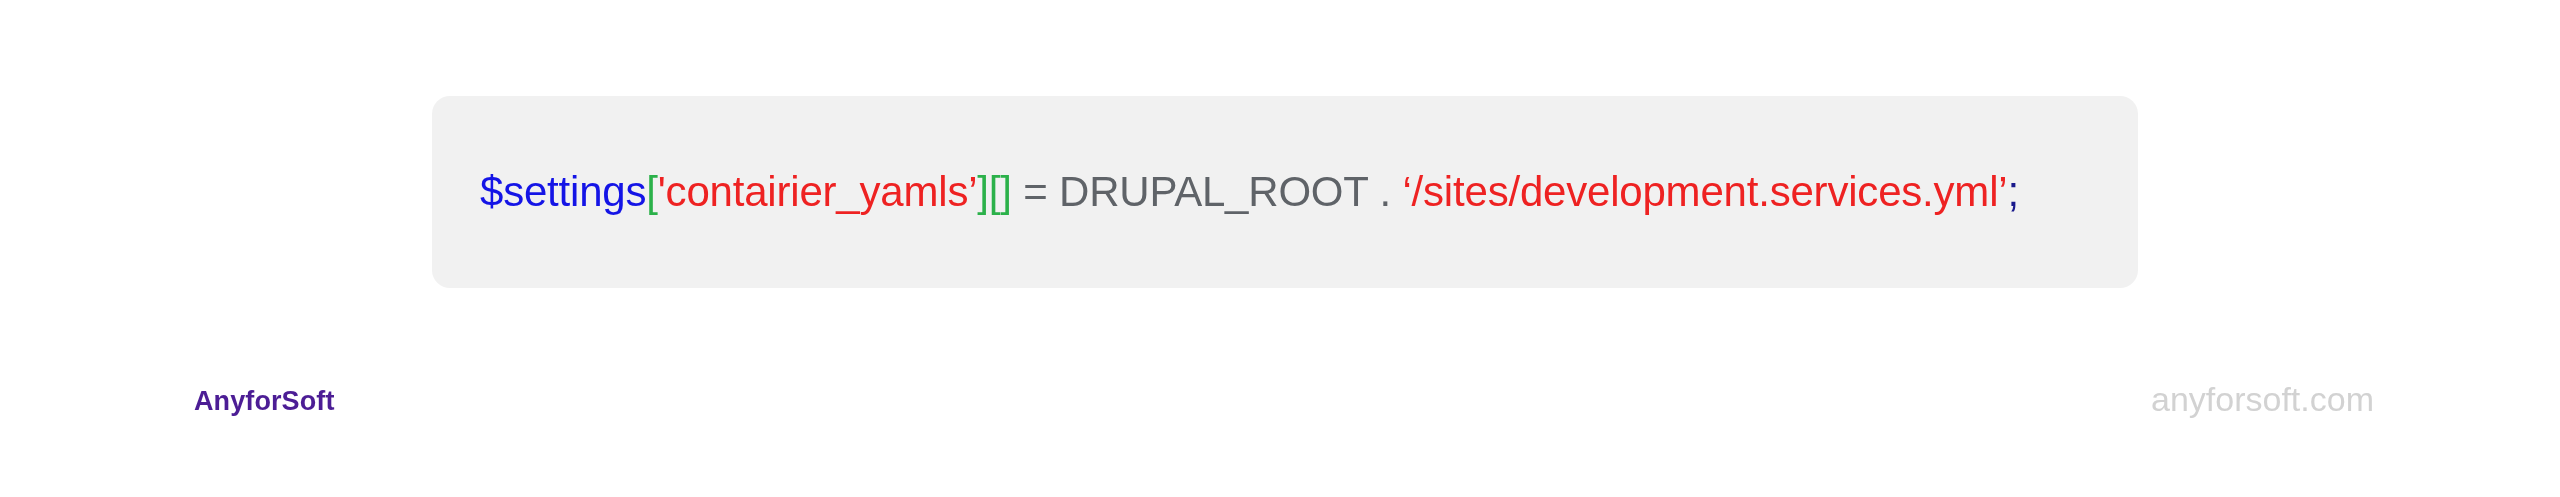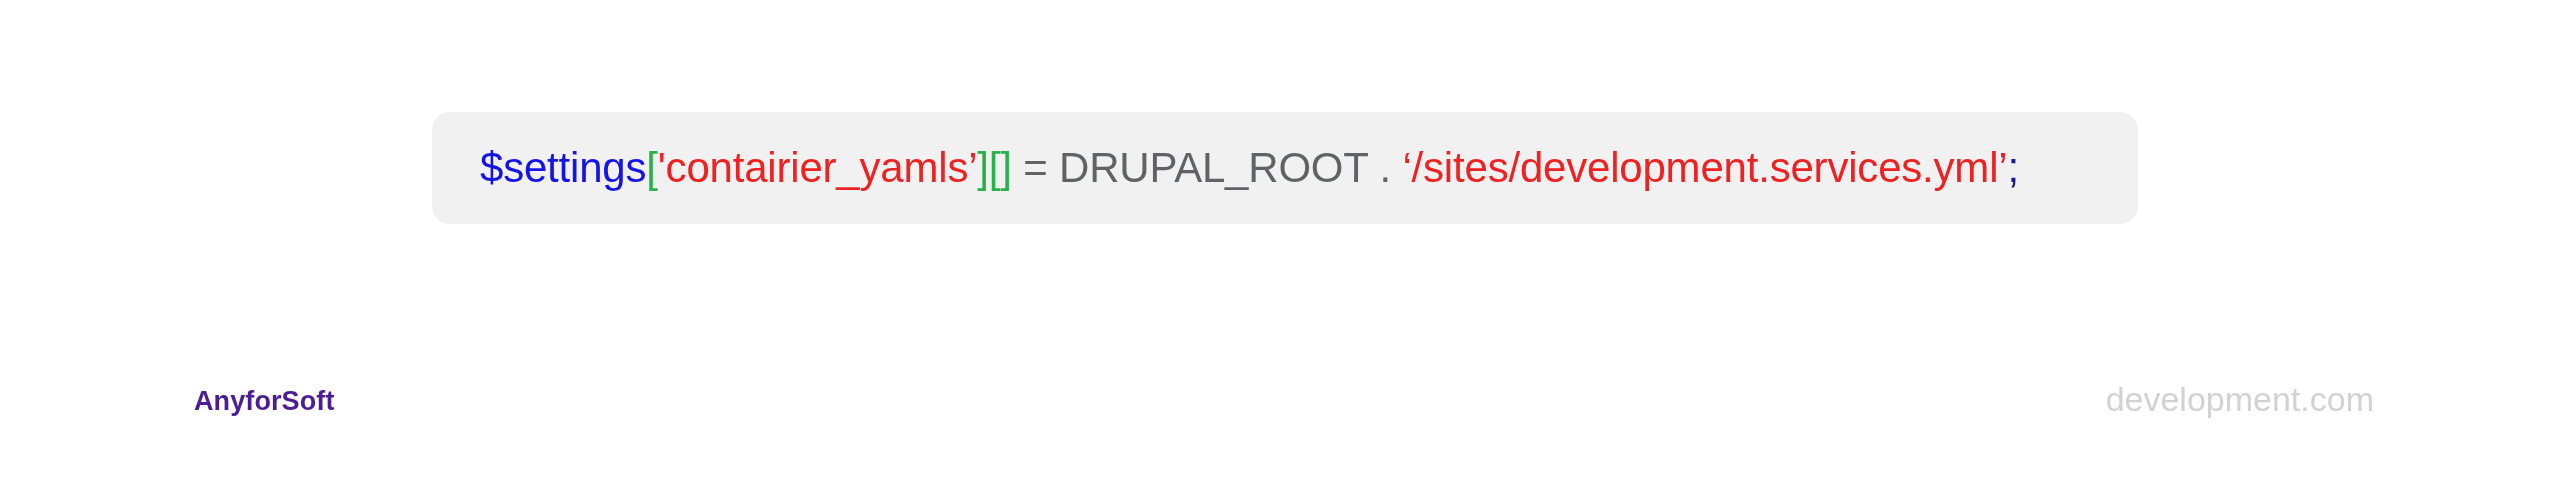--- a/index.html
+++ b/index.html
@@ -19,23 +19,23 @@
     position: relative;
     width: 2560px;
     height: 497px;
     background: #ffffff;
   }
 
   
   .code-card {
     position: absolute;
     left: 432px;
-    top: 112px;
+    top: 96px;
     width: 1706px;
-    height: 112px;
+    height: 192px;
     background: #f1f1f1;
     border-radius: 18px;
     box-sizing: border-box;
     display: flex;
     align-items: center;
     padding-left: 48px;
     padding-right: 40px;
     overflow: hidden;
   }
 
@@ -83,15 +83,15 @@
 <body>
 
 <div id="canvas">
 
   <div class="code-card">
     <div class="code-line"><span class="tok-var">$settings</span><span class="tok-bracket">[</span><span class="tok-string">'contairier_yamls’</span><span class="tok-bracket">]</span><span class="tok-bracket">[</span><span class="tok-bracket">]</span><span class="tok-op"> = </span><span class="tok-const">DRUPAL_ROOT</span><span class="tok-op"> . </span><span class="tok-string">‘/sites/development.services.yml’</span><span class="tok-semi">;</span></div>
   </div>
 
   <div class="brand-mark">AnyforSoft</div>
 
-  <div class="site-url">development.com</div>
+  <div class="site-url">anyforsoft.com</div>
 
 </div>
 
 </body></html>

